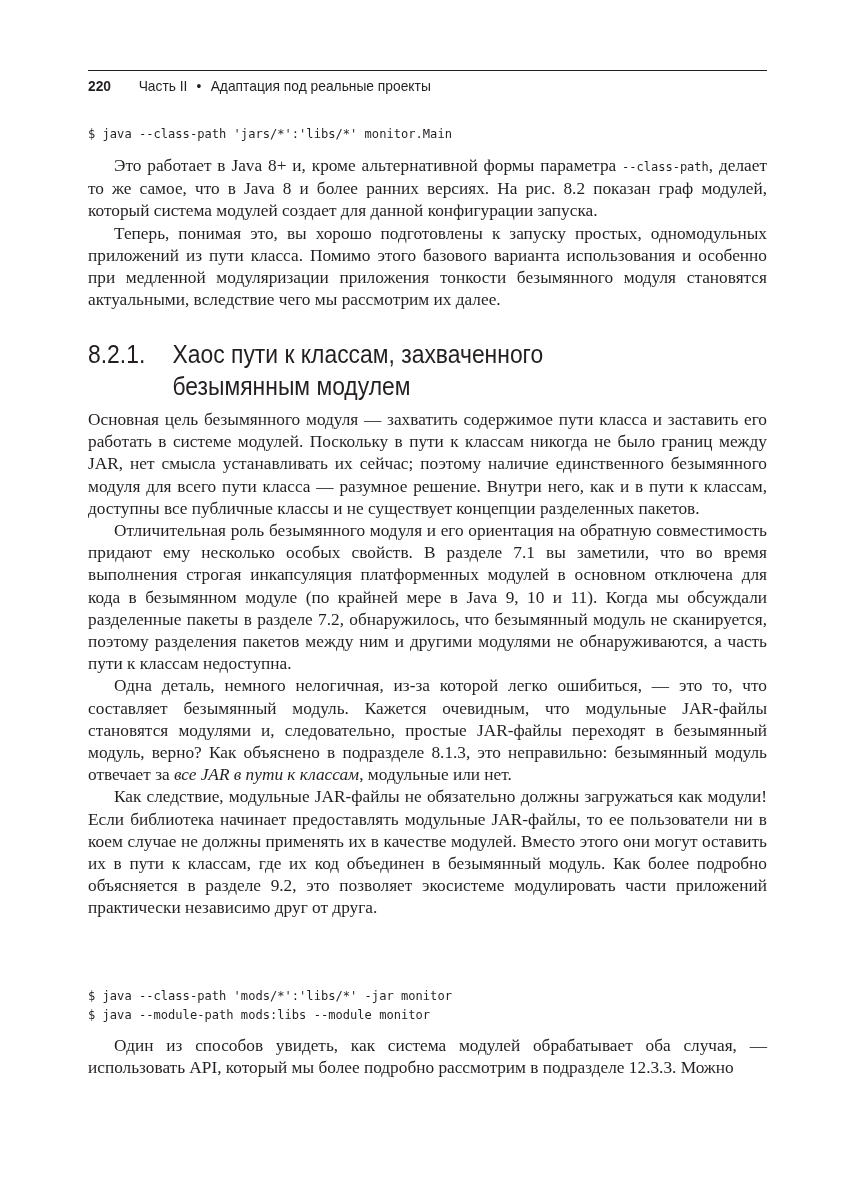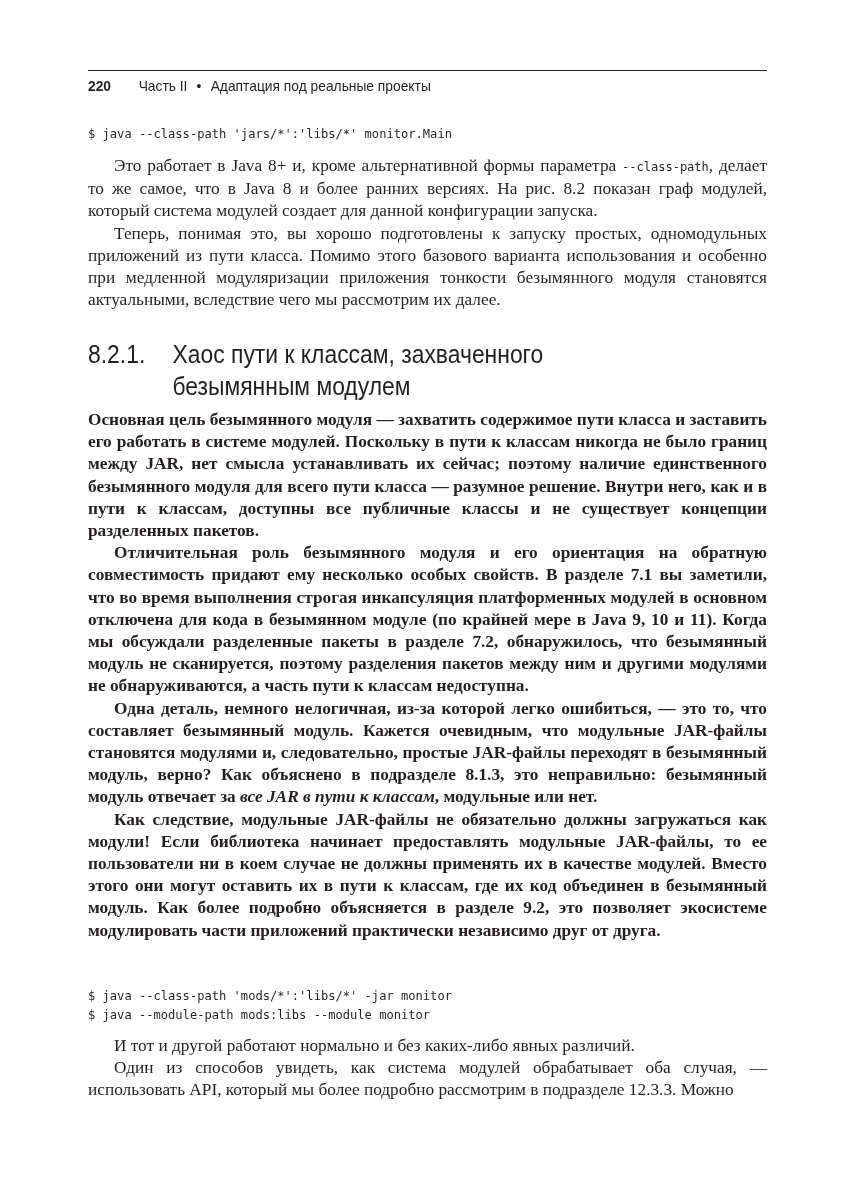--- a/index.html
+++ b/index.html
@@ -32,26 +32,25 @@
 <div class="text" style="top:155px;">
   <p><span>Это работает в Java 8+ и, кроме альтернативной формы параметра </span><span class="inline-code">--class-path</span><span>, делает то же самое, что в Java 8 и более ранних версиях. На рис. 8.2 показан граф модулей, который система модулей создает для данной конфигурации запуска.</span></p>
   <p>Теперь, понимая это, вы хорошо подготовлены к запуску простых, одномодульных приложений из пути класса. Помимо этого базового варианта использования и особенно при медленной модуляризации приложения тонкости безымянного модуля становятся актуальными, вследствие чего мы рассмотрим их далее.</p>
 </div>
 
 <div class="heading">
   <div><span class="hnum">8.2.1.</span><span>Хаос пути к классам, захваченного</span></div>
   <div class="line2">безымянным модулем</div>
 </div>
 
-<div class="text" style="top:409px;font-weight:bold;">
+<div class="text" style="top:409px;">
   <p class="noindent">Основная цель безымянного модуля — захватить содержимое пути класса и заставить его работать в системе модулей. Поскольку в пути к классам никогда не было границ между JAR, нет смысла устанавливать их сейчас; поэтому наличие единственного безымянного модуля для всего пути класса — разумное решение. Внутри него, как и в пути к классам, доступны все публичные классы и не существует концепции разделенных пакетов.</p>
   <p>Отличительная роль безымянного модуля и его ориентация на обратную совместимость придают ему несколько особых свойств. В разделе 7.1 вы заметили, что во время выполнения строгая инкапсуляция платформенных модулей в основном отключена для кода в безымянном модуле (по крайней мере в Java 9, 10 и 11). Когда мы обсуждали разделенные пакеты в разделе 7.2, обнаружилось, что безымянный модуль не сканируется, поэтому разделения пакетов между ним и другими модулями не обнаруживаются, а часть пути к классам недоступна.</p>
   <p><span>Одна деталь, немного нелогичная, из-за которой легко ошибиться, — это то, что составляет безымянный модуль. Кажется очевидным, что модульные JAR-файлы становятся модулями и, следовательно, простые JAR-файлы переходят в безымянный модуль, верно? Как объяснено в подразделе 8.1.3, это неправильно: безымянный модуль отвечает за </span><em>все JAR в пути к классам</em><span>, модульные или нет.</span></p>
   <p>Как следствие, модульные JAR-файлы не обязательно должны загружаться как модули! Если библиотека начинает предоставлять модульные JAR-файлы, то ее пользователи ни в коем случае не должны применять их в качестве модулей. Вместо этого они могут оставить их в пути к классам, где их код объединен в безымянный модуль. Как более подробно объясняется в разделе 9.2, это позволяет экосистеме модулировать части приложений практически независимо друг от друга.</p>
 </div>
 
 <div class="code" style="top:988px;">$ java --class-path 'mods/*':'libs/*' -jar monitor</div>
 <div class="code" style="top:1007px;">$ java --module-path mods:libs --module monitor</div>
 
 <div class="text" style="top:1035px;">
-  <p>И тот и другой работают нормально и без каких-либо явных различий.</p>
   <p>Один из способов увидеть, как система модулей обрабатывает оба случая, — использовать API, который мы более подробно рассмотрим в подразделе 12.3.3. Можно</p>
 </div>
 
 </body></html>

